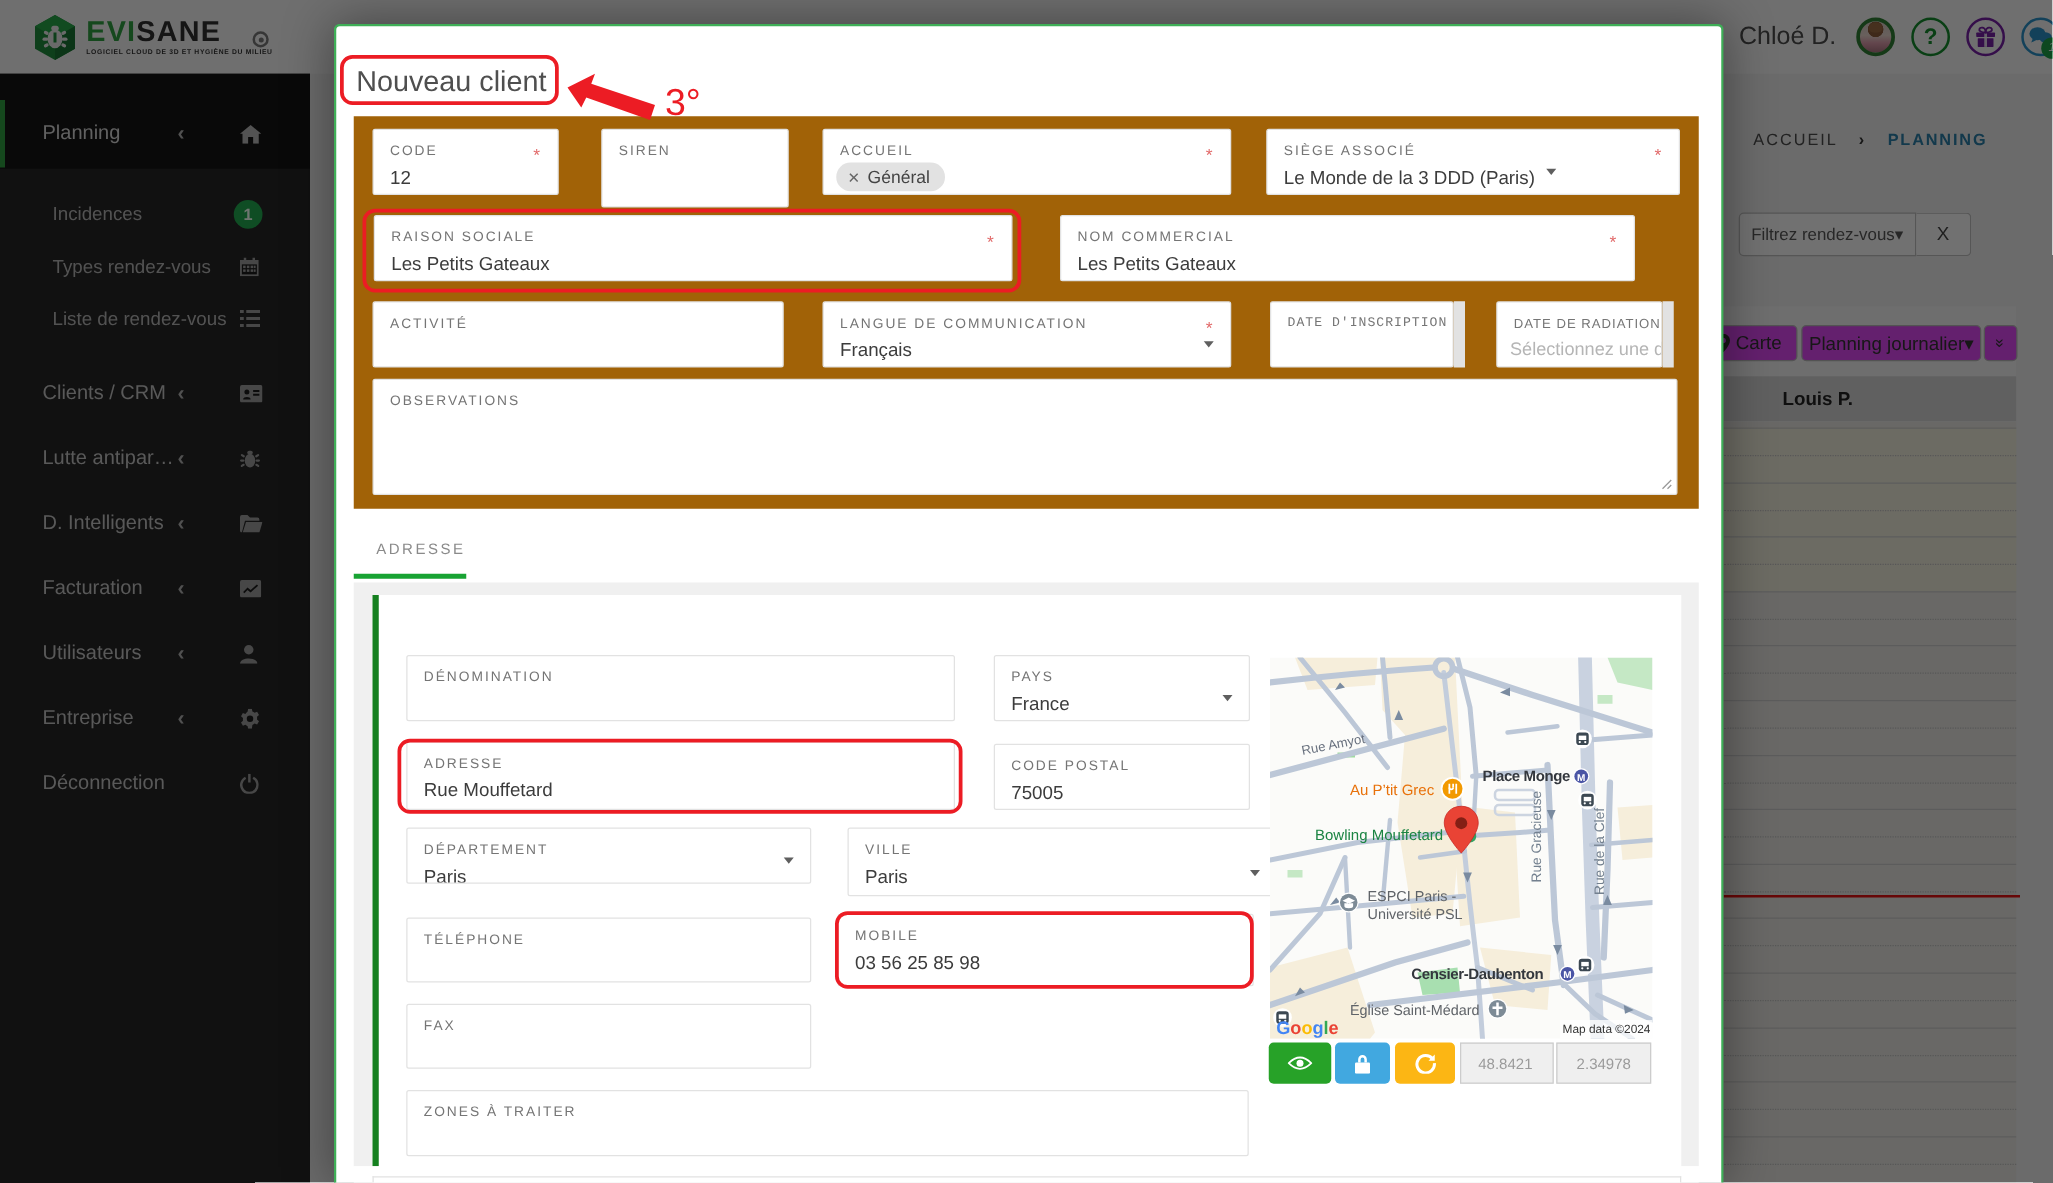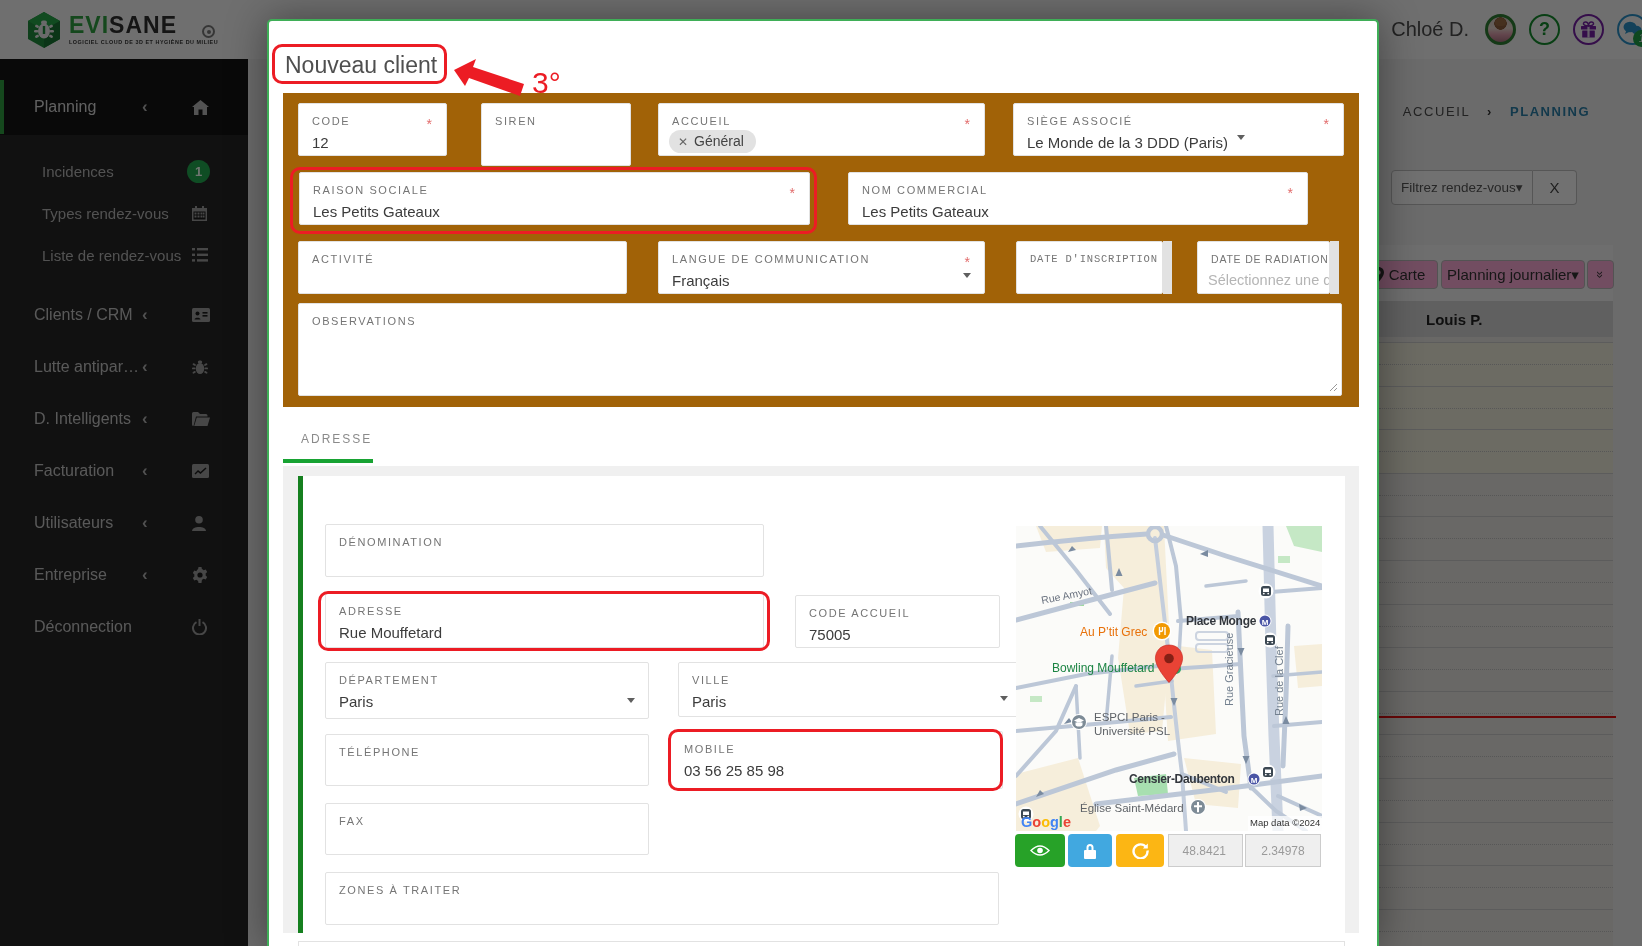--- a/index.html
+++ b/index.html
@@ -38,21 +38,21 @@
 svg.sbi { display:block; }
 
 
 #content { position:absolute; left:248px; top:59px; width:1394px; height:887px; background:#e9e9e9; z-index:1; }
 .crumb { position:absolute; right:52px; top:45px; font-size:13px; letter-spacing:1.6px; color:#4a4a4a; white-space:nowrap; }
 .crumb b { color:#2a7da5; font-weight:bold; letter-spacing:1.5px;}
 .crumb .sep { color:#333; font-weight:bold; margin:0 12px; }
 .filterbox { position:absolute; left:1143px; top:111px; width:142px; height:35px; border:1px solid #bbb; border-radius:4px 0 0 4px; background:#f7f7f7; font-size:13.5px; color:#555; line-height:33px; padding-left:9px; white-space:nowrap; overflow:hidden; }
 .filterx { position:absolute; left:1285px; top:111px; width:44px; height:35px; border:1px solid #bbb; border-left:none; border-radius:0 4px 4px 0; background:#f7f7f7; font-size:15px; color:#444; text-align:center; line-height:33px; }
 .pcard { position:absolute; left:1100px; top:186px; width:265px; height:701px; background:#f0f0f0; }
-.btn-g { position:absolute; top:15px; height:29px; border:1px solid #b5b5b5; border-radius:4px; background:#f9a8d4; font-size:15px; color:#333; display:flex; align-items:center; justify-content:center; }
+.btn-g { position:absolute; top:15px; height:29px; border:1px solid #b5b5b5; border-radius:4px; background:#d946ef; font-size:15px; color:#333; display:flex; align-items:center; justify-content:center; }
 .thead { position:absolute; left:31px; top:56px; width:234px; height:36px; background:#d2d2d2; color:#222; font-weight:bold; font-size:15px; display:flex; align-items:center; justify-content:flex-start; padding-left:47px; }
 .trows { position:absolute; left:31px; top:92px; width:234px; height:609px; background:#e4e3df; }
 .trow { position:absolute; left:0; width:234px; height:44px; border-top:1px solid #c9c9c9; }
 .trow::after { content:""; position:absolute; left:0; top:21px; width:234px; border-top:1px dotted #bdbdbd; }
 .redline { position:absolute; left:0px; top:379px; width:237px; height:2px; background:#e01010; z-index:2;}
 
 
 #overlay { position:absolute; left:0; top:0; width:1642px; height:946px; background:rgba(0,0,0,0.54); z-index:5; }
 
 
@@ -362,29 +362,34 @@
 
     <div class="tab-adresse">ADRESSE</div>
     <div class="tab-line"></div>
 
     <div class="panel2">
       <div class="wcard"></div>
 
       <div class="field" style="left:42px; top:58px; width:439px; height:53px;">
         <div class="lab">DÉNOMINATION</div>
       </div>
+      <div class="field" style="left:512px; top:58px; width:205px; height:53px;">
+        <div class="lab">PAYS</div>
+          <div class="val">France</div>
+          <div class="caret"></div>
+      </div>
       <div class="field" style="left:42px; top:127px; width:439px; height:55px;">
         <div class="lab">ADRESSE</div>
           <div class="val">Rue Mouffetard</div>
       </div>
       <div class="field" style="left:512px; top:129px; width:205px; height:53px;">
-        <div class="lab">CODE ACCUEIL</div>
+        <div class="lab">CODE POSTAL</div>
           <div class="val">75005</div>
       </div>
-      <div class="field" style="left:42px; top:196px; width:324px; height:57px;">
+      <div class="field" style="left:42px; top:196px; width:324px; height:45px;">
         <div class="lab">DÉPARTEMENT</div>
           <div class="val">Paris</div>
           <div class="caret"></div>
       </div>
       <div class="field" style="left:395px; top:196px; width:344px; height:55px;">
         <div class="lab">VILLE</div>
           <div class="val">Paris</div>
           <div class="caret"></div>
       </div>
       <div class="field" style="left:42px; top:268px; width:324px; height:52px;">

